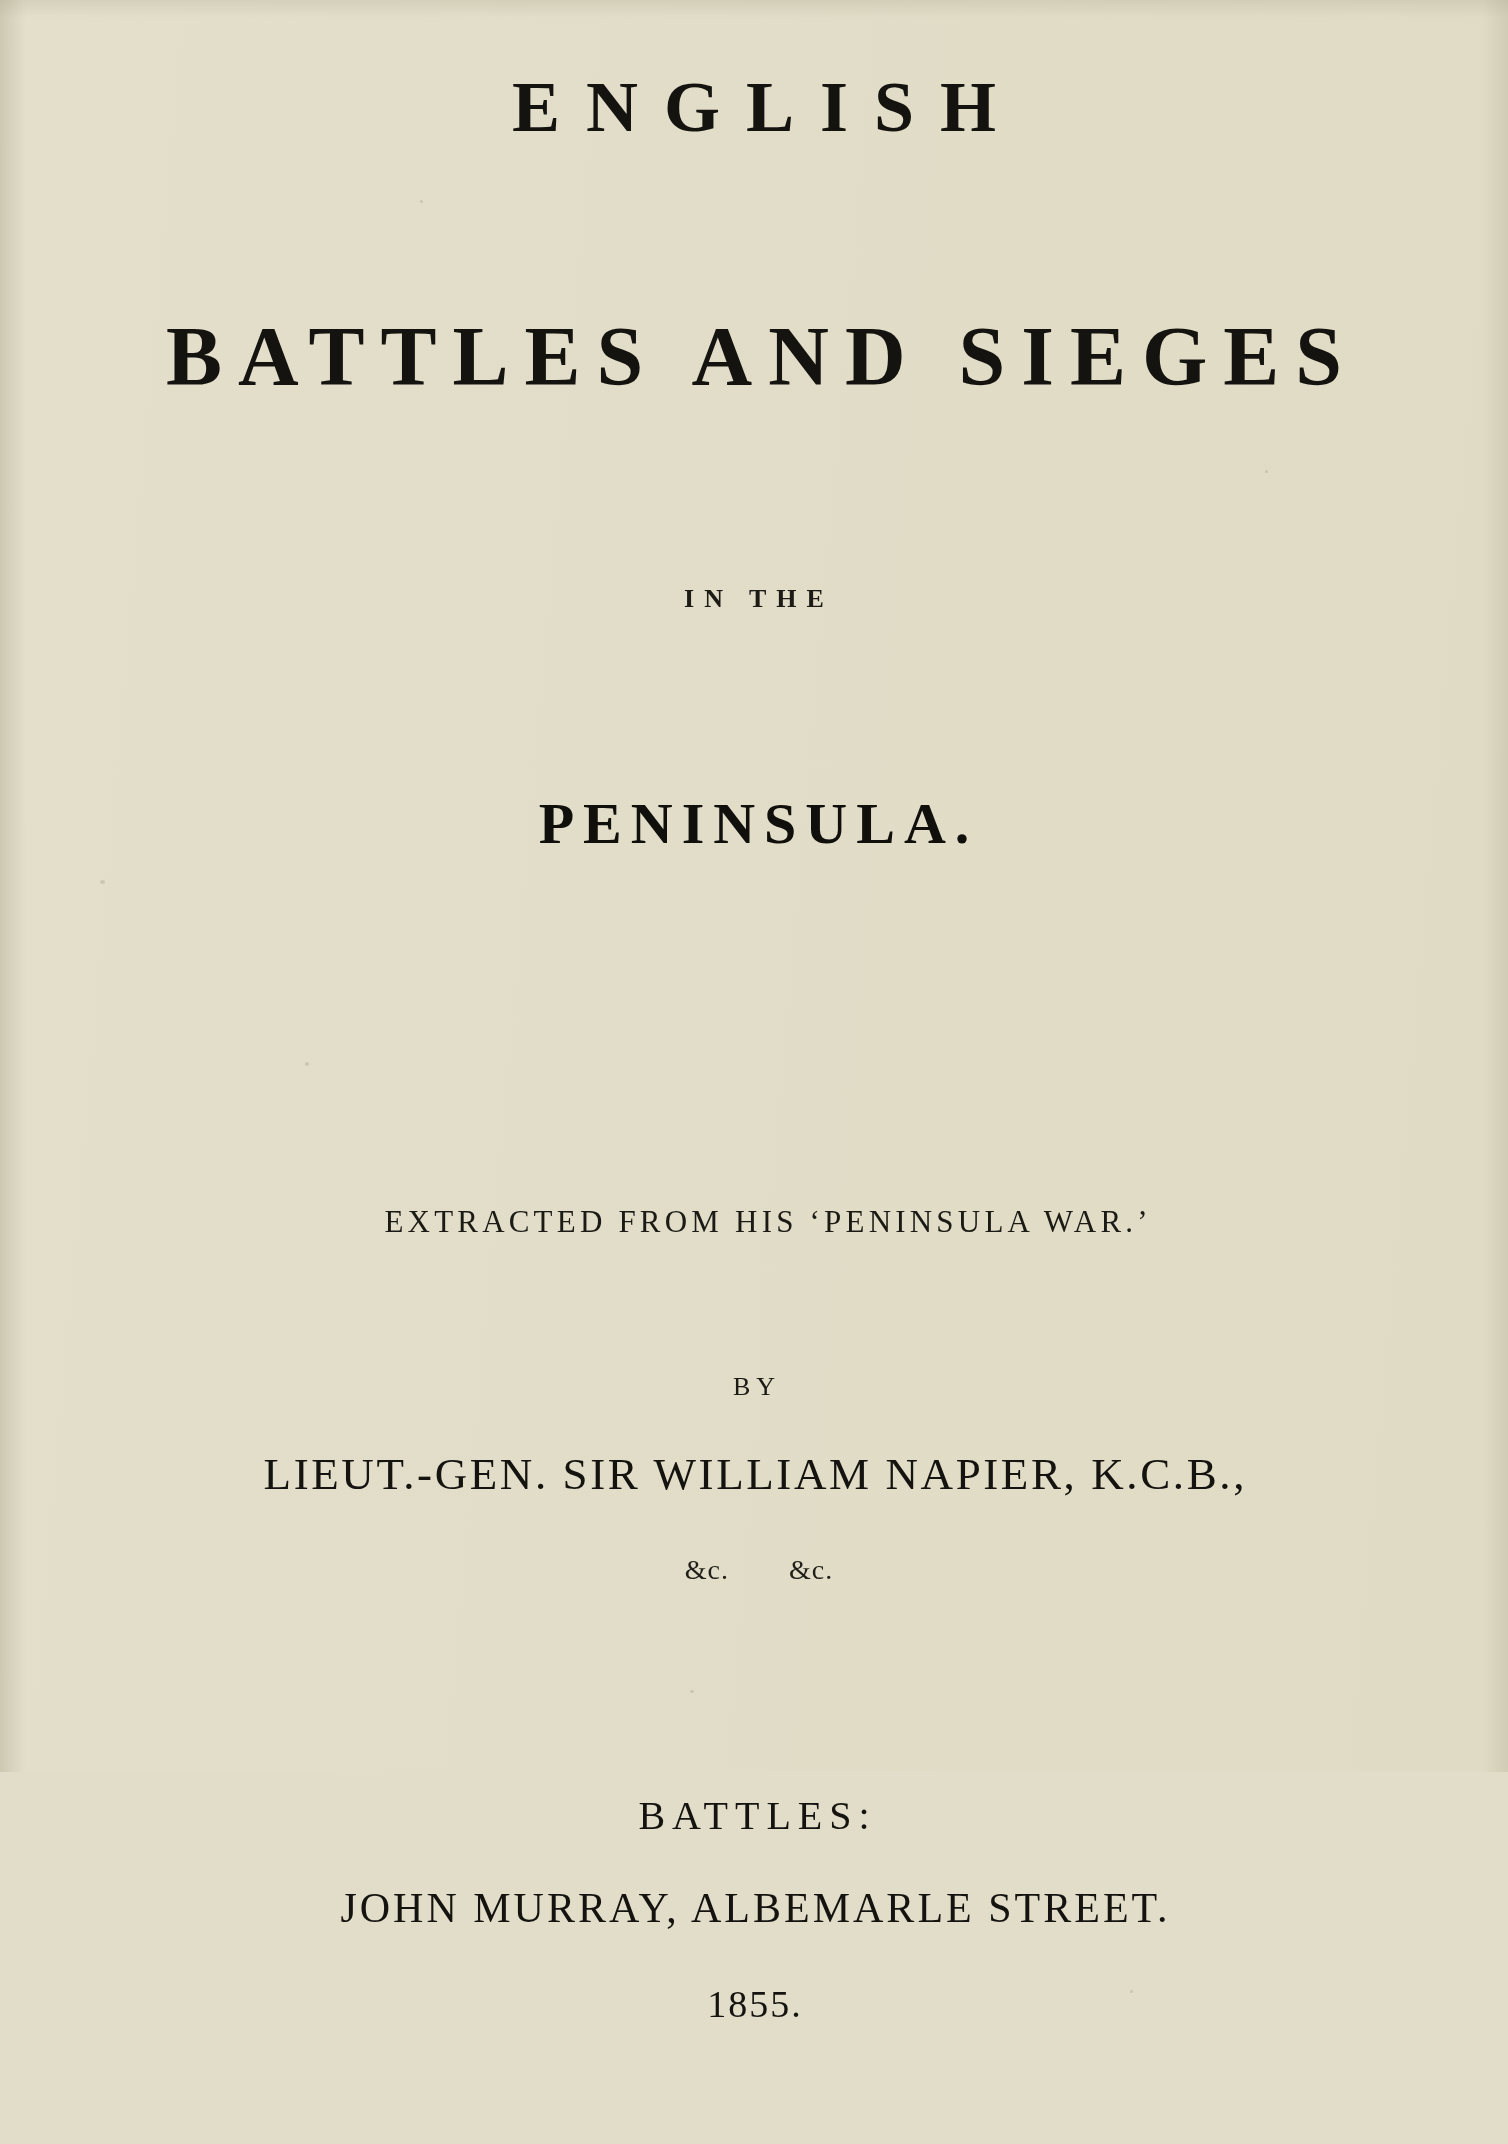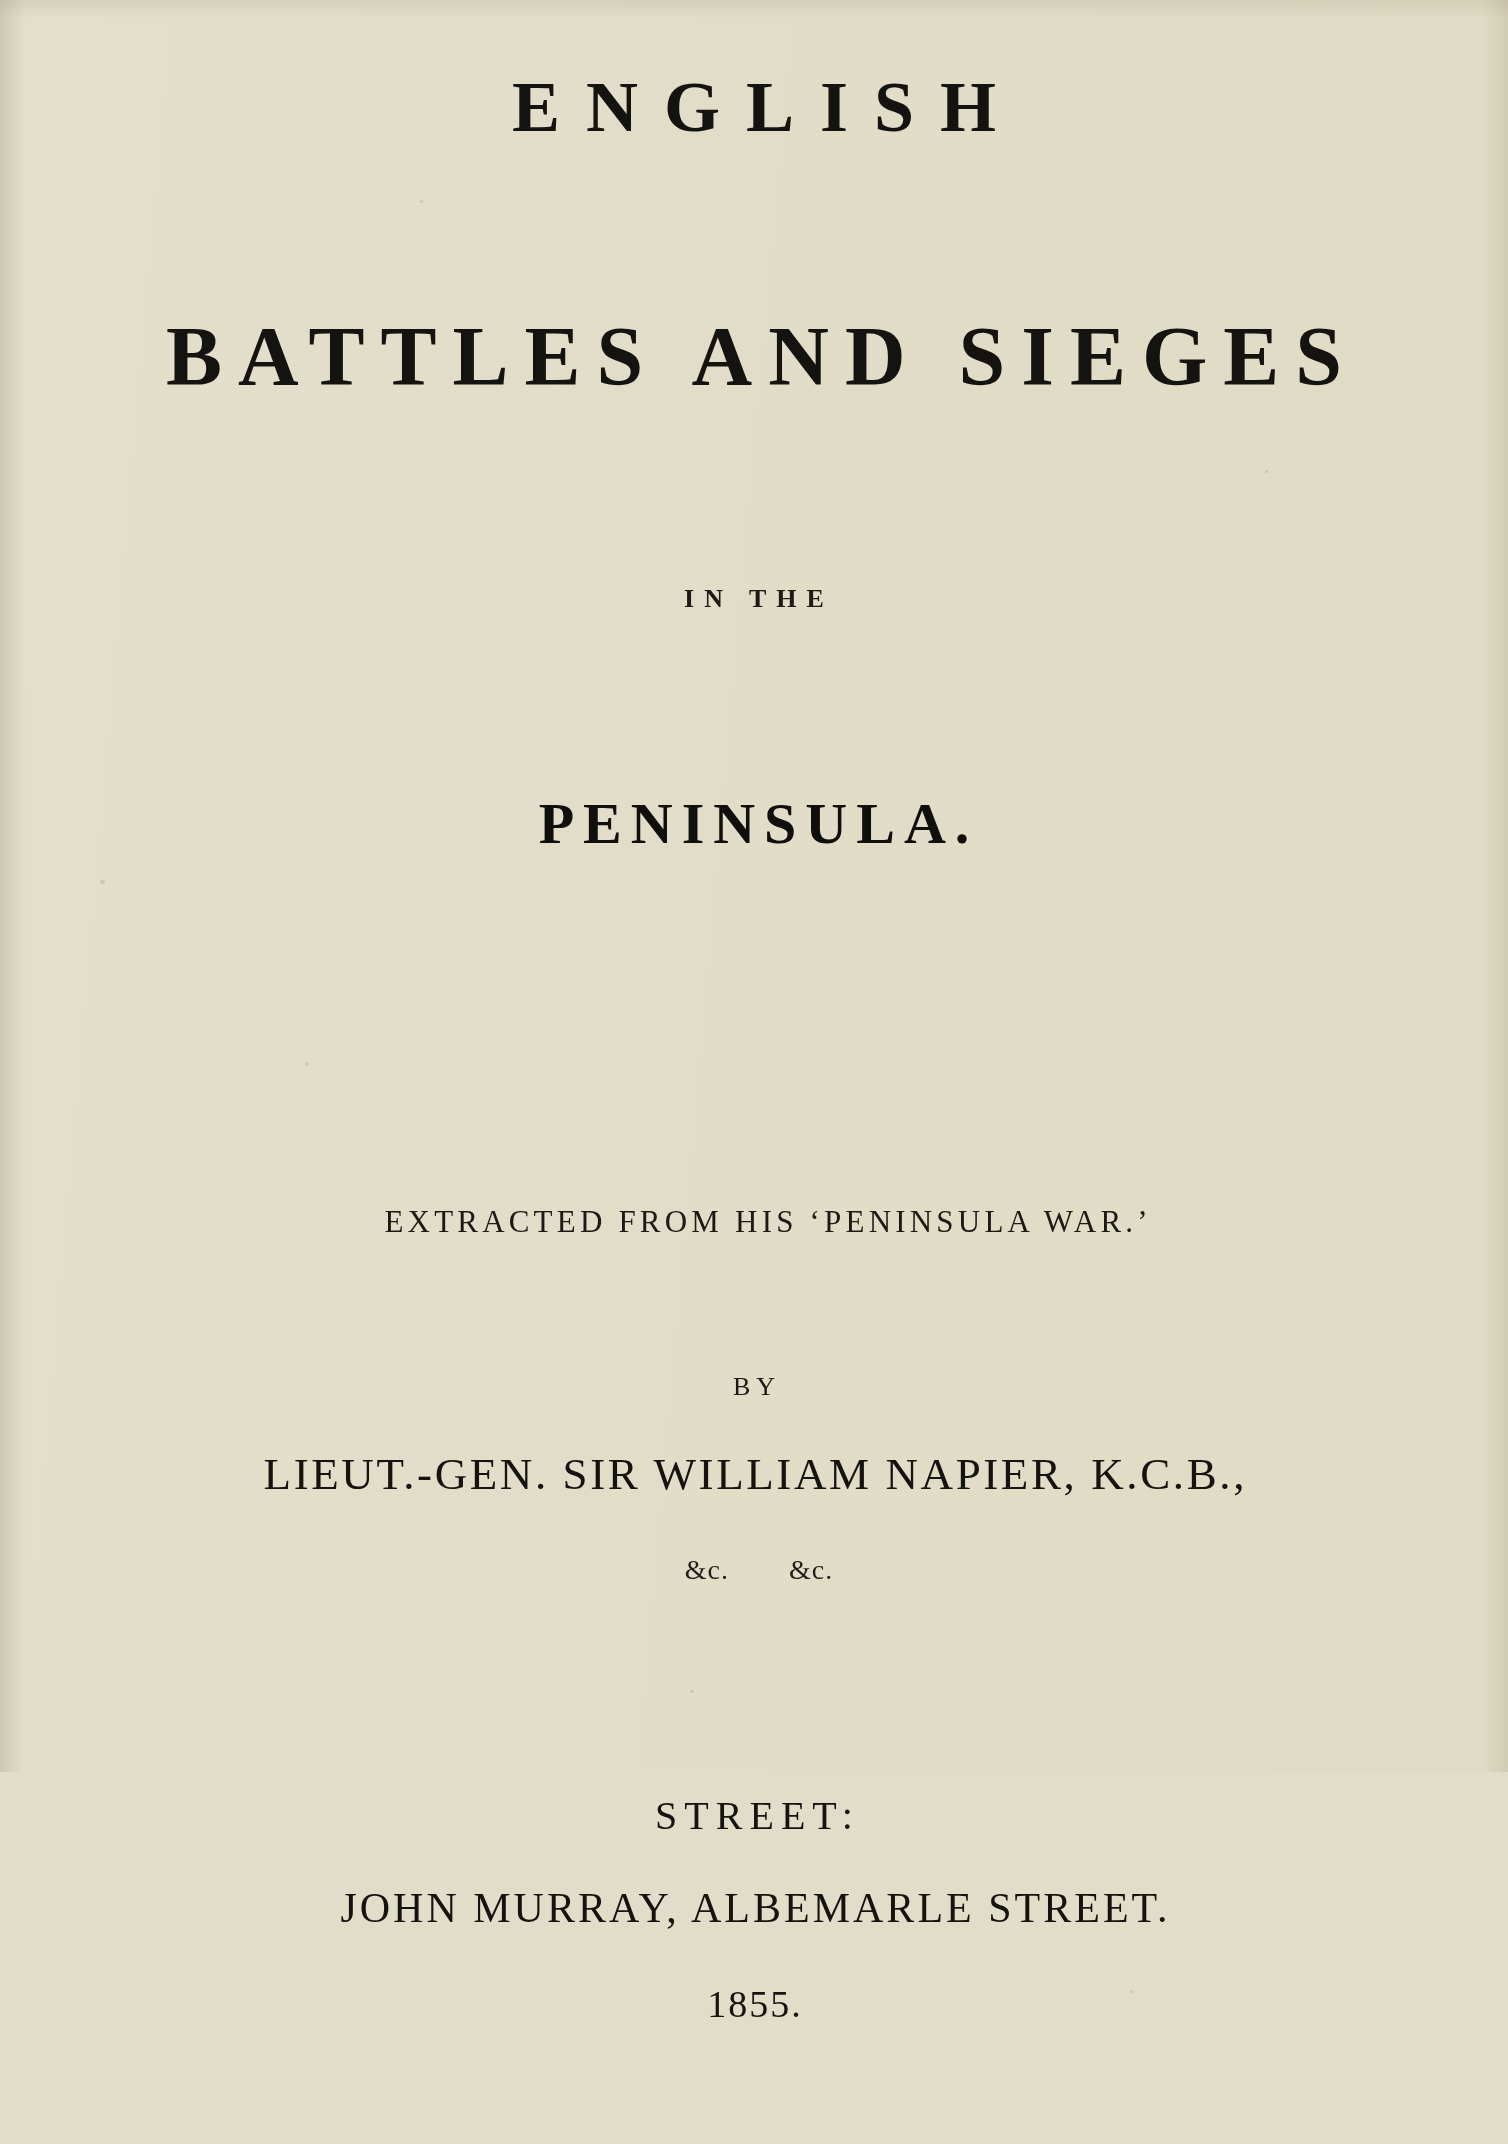--- a/index.html
+++ b/index.html
@@ -177,19 +177,19 @@
   <div class="title-block line-by">BY</div>
 
   <div class="title-block line-author">LIEUT.-GEN. SIR WILLIAM NAPIER, K.C.B.,</div>
 
   <div class="title-block line-etc">
     <span>&amp;c.</span>
     <span class="gap"></span>
     <span>&amp;c.</span>
   </div>
 
-  <div class="title-block line-london">STREET:</div>
+  <div class="title-block line-london">BATTLES:</div>
 
   <div class="title-block line-publisher">JOHN MURRAY, ALBEMARLE STREET.</div>
 
   <div class="title-block line-year">1855.</div>
 
 </div>
 
 </body></html>

